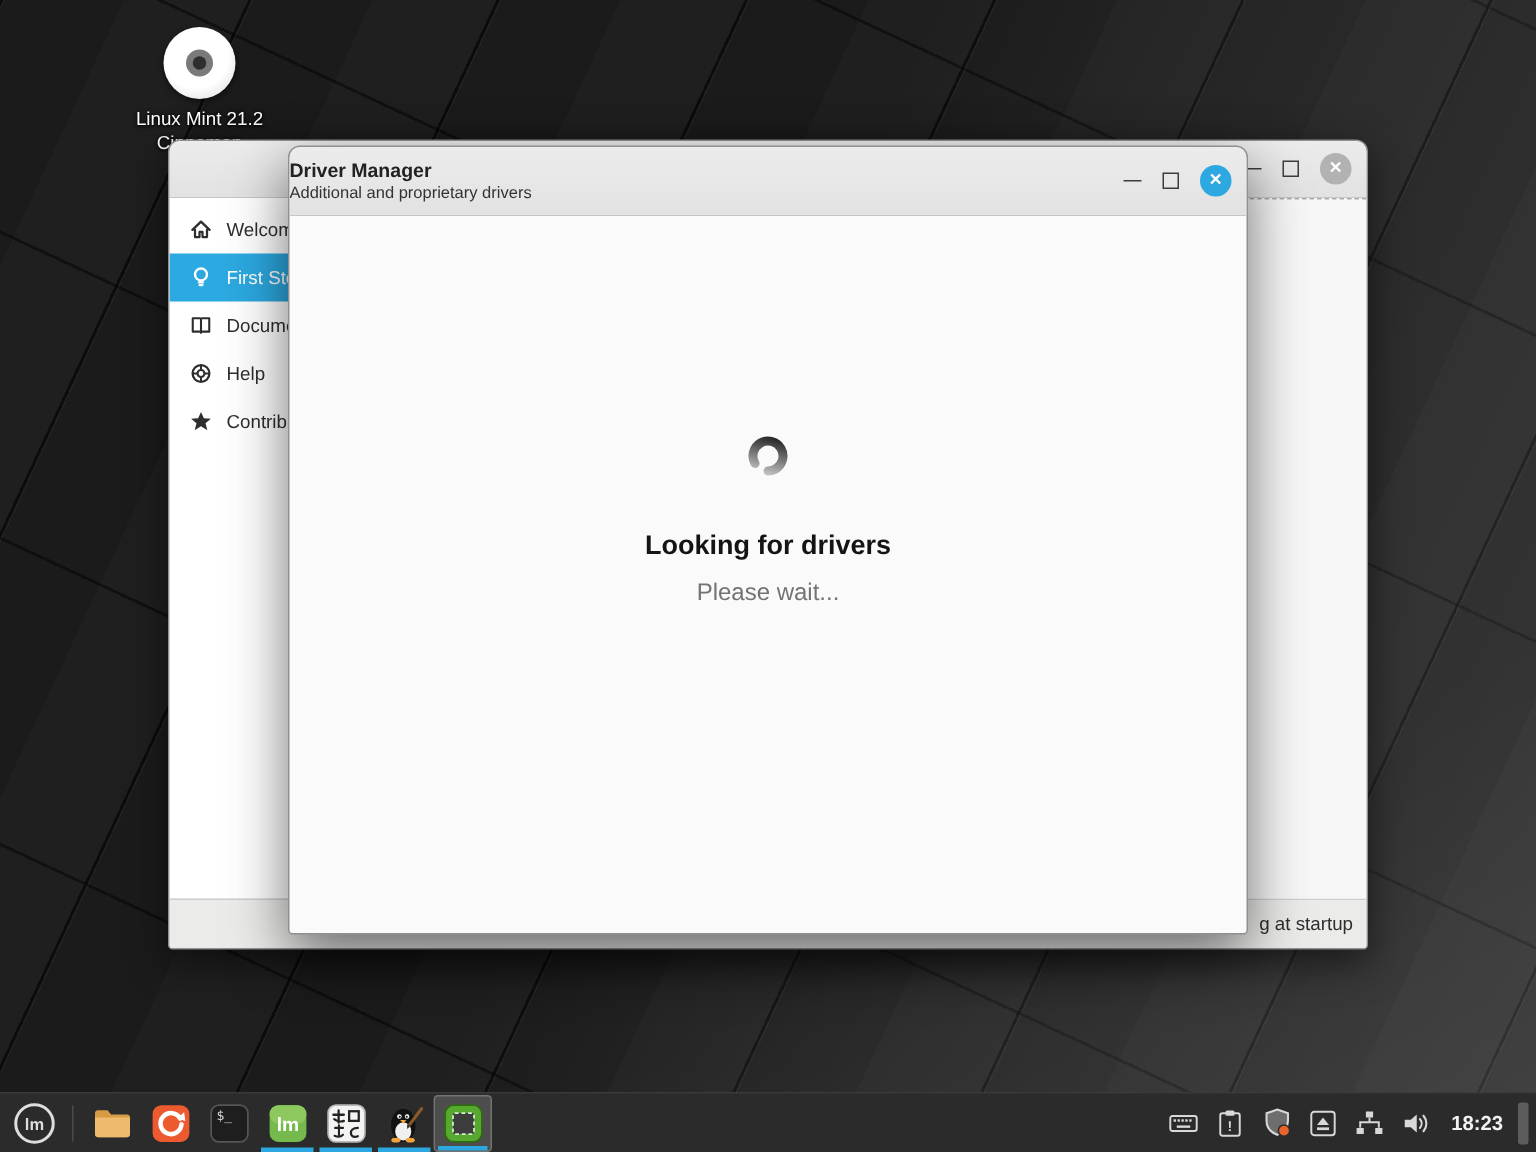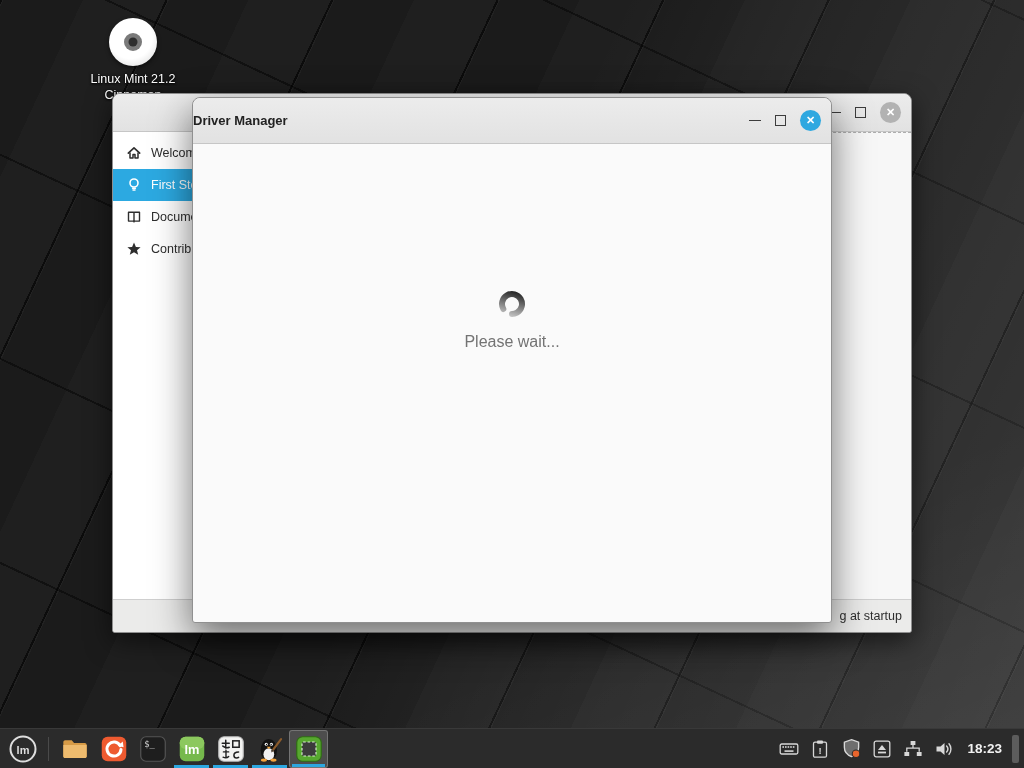--- a/index.html
+++ b/index.html
@@ -125,20 +125,28 @@
           <span>First Steps</span>
         </div>
         <div class="side-item">
           <svg width="16" height="16" viewBox="0 0 16 16">
             <path d="M2.5 3.2h4.8c.5 0 .7.4.7.7v9c0-.5-.4-.8-.8-.8H2.5zM13.5 3.2H8.7c-.5 0-.7.4-.7.7v9c0-.5.4-.8.8-.8h4.7z" fill="none" stroke="#2e2e2e" stroke-width="1.4" stroke-linejoin="round"></path>
           </svg>
           <span>Documentation</span>
         </div>
         <div class="side-item">
           <svg width="16" height="16" viewBox="0 0 16 16">
+            <circle cx="8" cy="8" r="5.6" fill="none" stroke="#2e2e2e" stroke-width="1.5"></circle>
+            <circle cx="8" cy="8" r="2.3" fill="none" stroke="#2e2e2e" stroke-width="1.4"></circle>
+            <path d="M8 2.4v3.3M8 10.3v3.3M2.4 8h3.3M10.3 8h3.3" stroke="#2e2e2e" stroke-width="1.3"></path>
+          </svg>
+          <span>Help</span>
+        </div>
+        <div class="side-item">
+          <svg width="16" height="16" viewBox="0 0 16 16">
             <polygon points="8,1.6 9.9,5.9 14.6,6.2 11,9.2 12.2,13.8 8,11.2 3.8,13.8 5,9.2 1.4,6.2 6.1,5.9" fill="#2e2e2e"></polygon>
           </svg>
           <span>Contribute</span>
         </div>
       </div>
       <div class="welcome-content">
         <span class="frag frag-1">are</span>
         <span class="frag frag-2">e and</span>
         <span class="frag frag-3">ou like.</span>
         <span class="frag frag-4">nimum to</span>
@@ -146,37 +154,39 @@
     </div>
     <div class="welcome-footer">
       <span>g at startup</span>
     </div>
   </div>
 
   <div class="dialog">
     <div class="titlebar">
       <div class="dialog-titles" style="width:100%;">
         <div class="dialog-title">Driver Manager</div>
+        <div class="dialog-subtitle">Additional and proprietary drivers</div>
       </div>
       <div class="win-controls">
         <div class="btn-min"></div>
         <div class="btn-max"></div>
         <div class="btn-close" style="background:#2ea8e0;">✕</div>
       </div>
     </div>
     <div class="dialog-body">
       <svg class="spinner" viewBox="0 0 32 32">
         <defs>
           <linearGradient id="sg" x1="0" y1="1" x2="1" y2="0">
             <stop offset="0" stop-color="#1c1c1c"></stop>
             <stop offset="1" stop-color="#cfcfcf"></stop>
           </linearGradient>
         </defs>
         <circle cx="16" cy="16" r="10" fill="none" stroke="url(#sg)" stroke-width="6" stroke-linecap="round" stroke-dasharray="52 62.8" transform="rotate(150 16 16)"></circle>
       </svg>
+      <div class="status-heading">Looking for drivers</div>
       <div class="status-message">Please wait...</div>
     </div>
   </div>
 
   <div class="taskbar">
     <div class="menu-button">
       <svg width="30" height="30" viewBox="0 0 30 30">
         <circle cx="15" cy="15" r="12.5" fill="none" stroke="#dedede" stroke-width="2"></circle>
         <text x="15" y="19.5" text-anchor="middle" font-size="11" font-weight="bold" fill="#dedede" font-family="Liberation Sans, sans-serif">lm</text>
       </svg>

